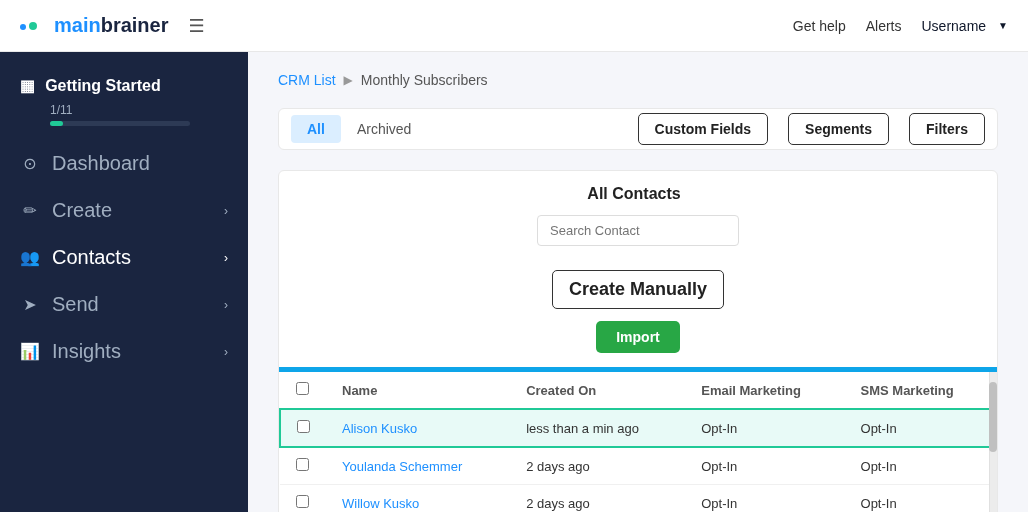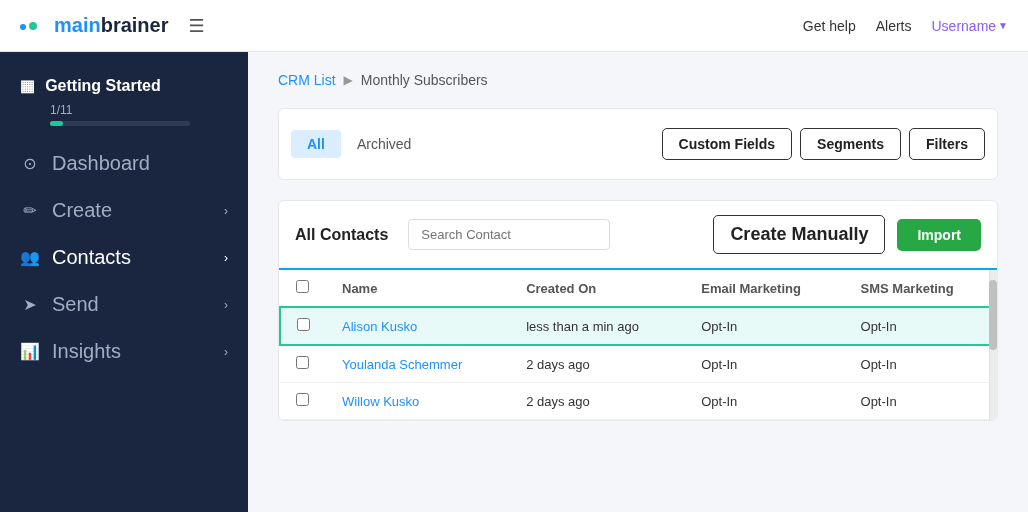--- a/index.html
+++ b/index.html
@@ -55,24 +55,24 @@
       gap: 20px;
     }
     .nav-link {
       color: #333;
       font-size: 14px;
       cursor: pointer;
     }
     .nav-username {
       display: flex;
       align-items: center;
-      gap: 2px;
-      cursor: pointer;
-      font-size: 14px;
-      color: #8b5cf6;
+      gap: 12px;
+      cursor: pointer;
+      font-size: 14px;
+      color: #0f172a;
     }
 
     
     .main-layout {
       display: flex;
       flex: 1;
       overflow: hidden;
     }
 
     
@@ -155,21 +155,21 @@
     .breadcrumb-sep { color: #999; font-size: 12px; }
     .breadcrumb-current { color: #555; }
 
     
     .tab-bar {
       background: #fff;
       border: 1px solid #e8e8e8;
       border-radius: 6px;
       display: flex;
       align-items: center;
-      padding: 19px 12px;
+      padding: 4px 12px;
       margin-bottom: 20px;
       gap: 0;
     }
     .tab-item {
       padding: 6px 16px;
       border-radius: 4px;
       cursor: pointer;
       font-size: 14px;
       color: #555;
     }
@@ -181,36 +181,37 @@
     .tab-spacer { flex: 1; }
     .tab-btn {
       padding: 7px 16px;
       border: 1.5px solid #333;
       border-radius: 5px;
       background: #fff;
       font-size: 14px;
       font-weight: 600;
       color: #222;
       cursor: pointer;
-      margin-left: 8px;
+      margin-left: 20px;
     }
 
     
     .contacts-card {
       background: #fff;
       border: 1px solid #e8e8e8;
       border-radius: 6px;
       overflow: hidden;
     }
     .contacts-header {
       display: flex;
       align-items: center;
       padding: 14px 16px;
       gap: 12px;
-      border-bottom: 2px solid #0ea5e9;
+      border-bottom: 5px solid #0ea5e9;
+      flex-direction: column;
     }
     .contacts-title {
       font-size: 16px;
       font-weight: 600;
       color: #222;
       margin-right: 8px;
     }
     .search-box {
       flex: 1;
       max-width: 240px;

